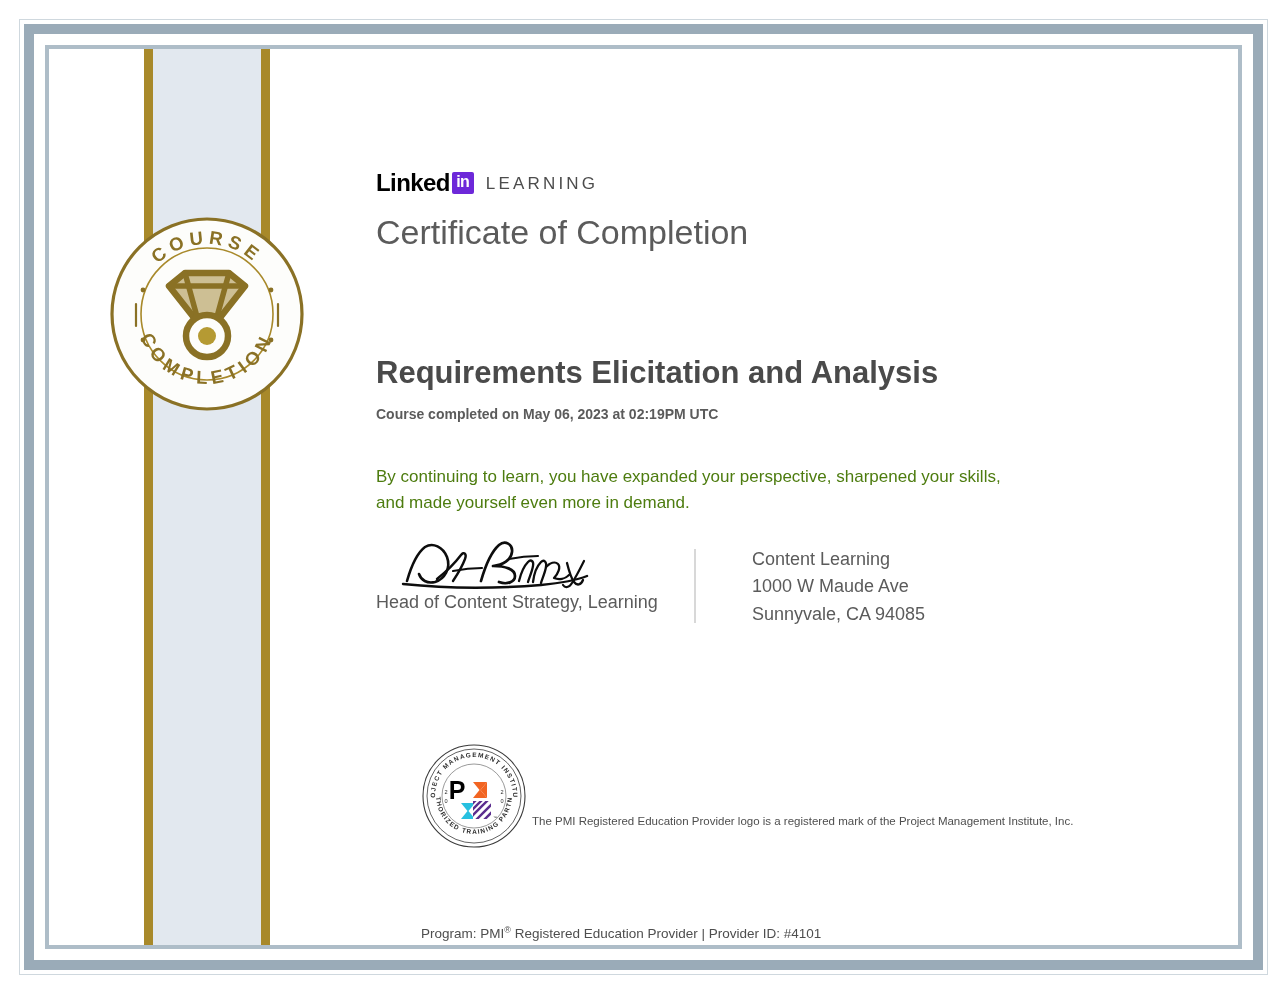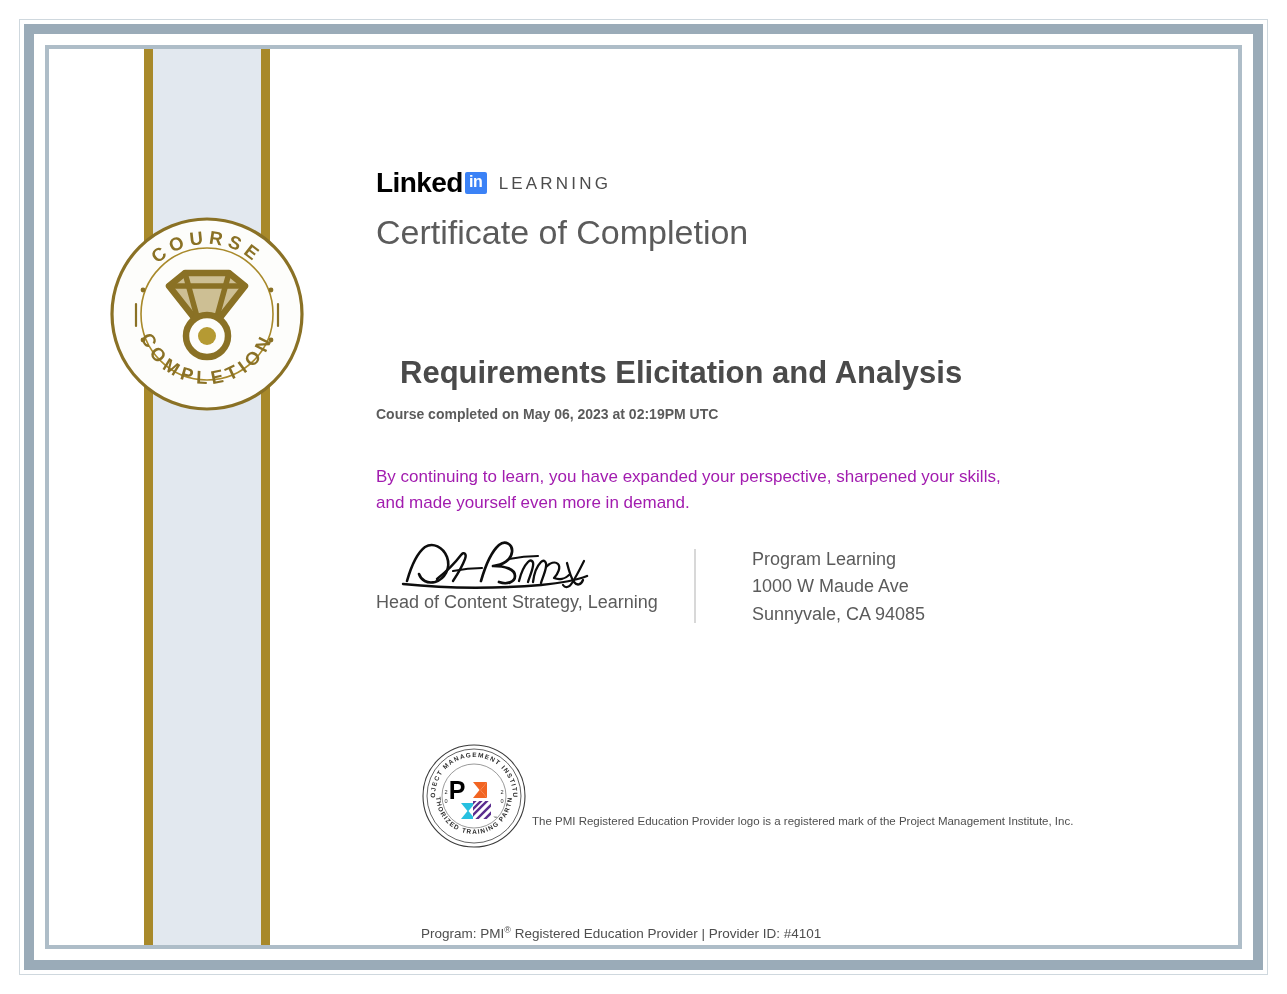--- a/index.html
+++ b/index.html
@@ -104,33 +104,33 @@
   .brand {
     position: absolute;
     left: 0;
     top: 123px;
     display: flex;
     align-items: center;
     height: 22px;
   }
   .brand-linked {
     font-family: "Liberation Sans", sans-serif;
-    font-size: 28px;
+    font-size: 24px;
     font-weight: bold;
     color: #000000;
     letter-spacing: -0.6px;
     line-height: 1;
   }
   .brand-in-box {
     display: inline-flex;
     align-items: center;
     justify-content: center;
     width: 22px;
     height: 22px;
-    background: #3b82f6;
+    background: #6d28d9;
     border-radius: 2px;
     margin-left: 2px;
   }
   .brand-in-text {
     font-family: "Liberation Sans", sans-serif;
     font-size: 16px;
     font-weight: bold;
     color: #ffffff;
     line-height: 1;
     letter-spacing: -0.5px;
@@ -171,41 +171,40 @@
 
   .course-name {
     position: absolute;
     left: 0;
     top: 307px;
     font-size: 31px;
     font-weight: bold;
     color: #4a4a4a;
     line-height: 1.1;
     white-space: nowrap;
-    margin-left: 24px;
   }
   .course-date {
     position: absolute;
     left: 0;
     top: 358px;
     font-size: 14px;
     font-weight: 700;
     color: #5b5b5b;
     line-height: 1.1;
     white-space: nowrap;
   }
 
   .blurb {
     position: absolute;
     left: 0;
     top: 415px;
     width: 640px;
     font-size: 17px;
     font-weight: 400;
-    color: #a21caf;
+    color: #4d7c0f;
     line-height: 1.55;
   }
 
   
   .sig-block {
     position: absolute;
     left: 0;
     top: 492px;
     width: 660px;
     height: 90px;
@@ -354,21 +353,21 @@
               <path d="M165 26 C 169 22, 174 20, 177 23 C 180 26, 177 33, 173 37 C 178 39, 184 38, 188 34" stroke-width="2.3"></path>
               <path d="M186 22 C 188 30, 190 37, 193 41 C 196 45, 200 44, 202 39" stroke-width="2.3"></path>
               <path d="M203 20 C 199 28, 195 36, 191 42 C 188 47, 184 47, 182 44" stroke-width="2.2"></path>
               <path d="M22 43 C 60 47, 110 48, 160 44 C 180 42, 196 39, 206 35" stroke-width="2.4"></path>
             </g>
           </svg>
         </div>
         <div class="sig-role">Head of Content Strategy, Learning</div>
         <div class="sig-divider"></div>
         <div class="org-address">
-          <div>Program Learning</div>
+          <div>Content Learning</div>
           <div>1000 W Maude Ave</div>
           <div>Sunnyvale, CA 94085</div>
         </div>
       </div>
 
       <div class="pmi-badge">
         <svg viewBox="0 0 106 106" xmlns="http://www.w3.org/2000/svg">
           <defs>
             <path id="pmiTop" d="M 14 53 A 39 39 0 0 1 92 53"></path>
             <path id="pmiBottom" d="M 15 53 A 38 38 0 0 0 91 53"></path>

